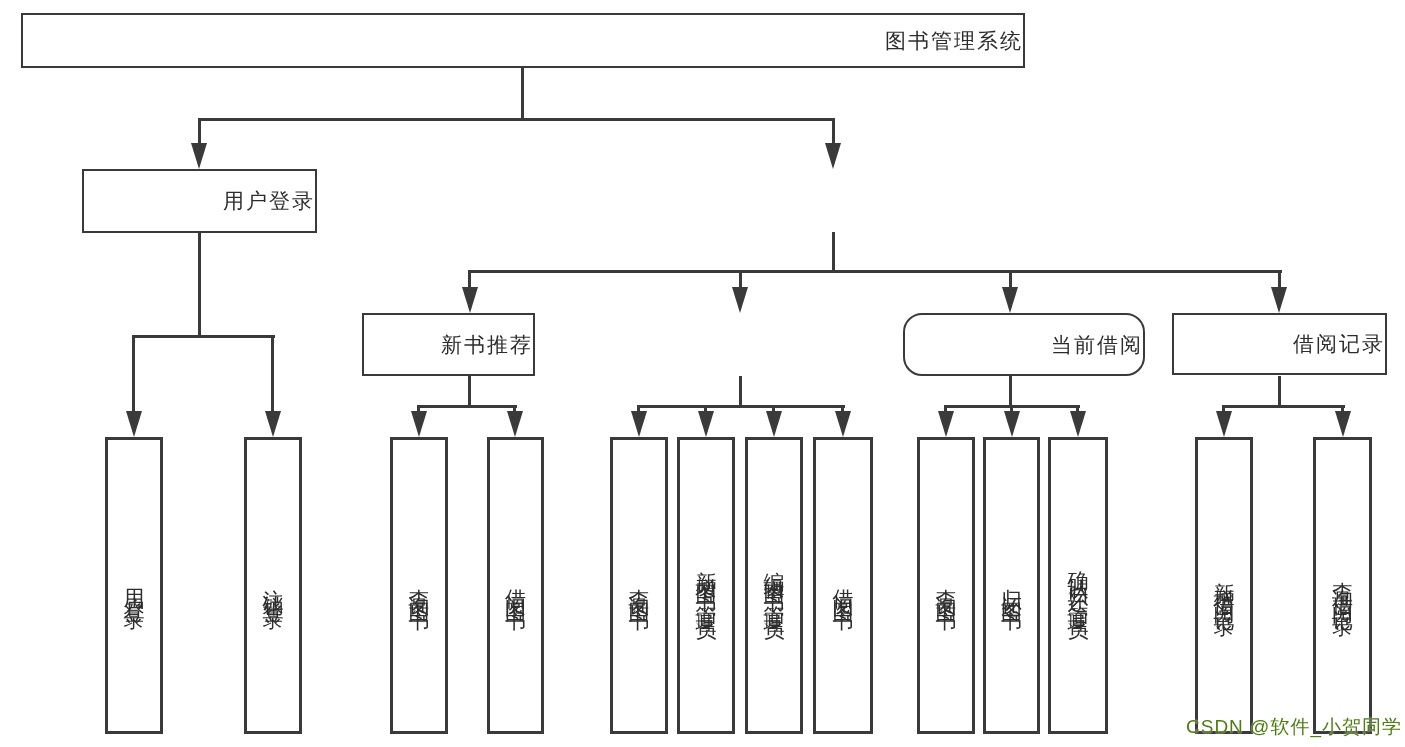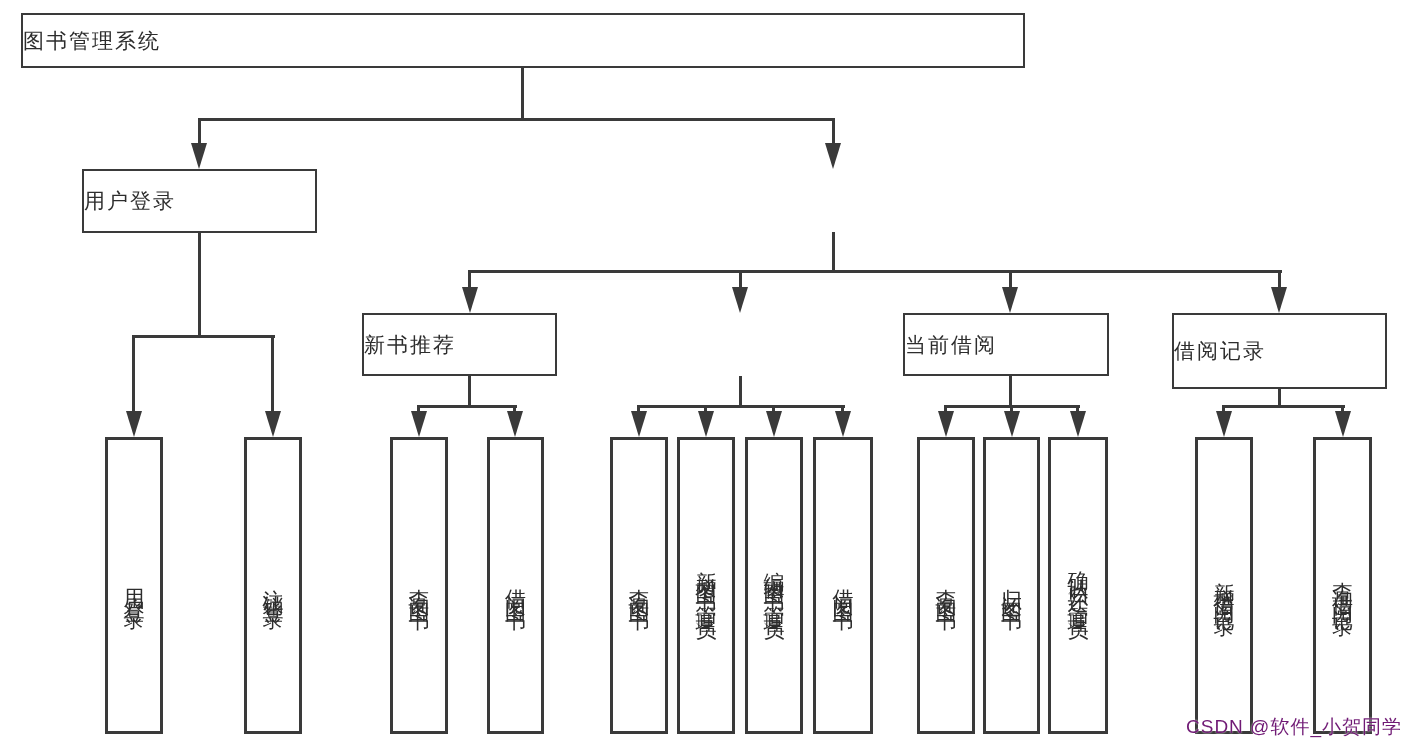--- a/index.html
+++ b/index.html
@@ -11,21 +11,21 @@
     font-family: "Liberation Sans", sans-serif;
     overflow: hidden;
   }
   .hbox {
     position: absolute;
     box-sizing: border-box;
     border: 2px solid #3a3a3a;
     background: #ffffff;
     display: flex;
     align-items: center;
-    justify-content: flex-start;
+    justify-content: flex-end;
     font-size: 21px;
     letter-spacing: 2px;
     color: #2d2d2d;
     z-index: 2;
   }
   .leaf {
     position: absolute;
     top: 437px;
     height: 297px;
     width: 58px;
@@ -58,21 +58,21 @@
     border-right: 8px solid transparent;
     border-top: 26px solid #3a3a3a;
     z-index: 1;
   }
   .watermark {
     position: absolute;
     left: 1186px;
     top: 714px;
     font-size: 19px;
     letter-spacing: 1px;
-    color: #701a75;
+    color: #4d7c0f;
     text-shadow: 0 0 2px #ffffff;
     z-index: 5;
     white-space: nowrap;
   }
 </style>
 </head>
 <body>
 
 <div id="canvas">
 
@@ -102,27 +102,27 @@
   <div class="line" style="left:468px; top:270px; width:814px; height:3px;"></div>
   <div class="line" style="left:468px; top:270px; width:3px; height:20px;"></div>
   <div class="ah" style="left:462px; top:287px;"></div>
   <div class="line" style="left:739px; top:270px; width:3px; height:20px;"></div>
   <div class="ah" style="left:732px; top:287px;"></div>
   <div class="line" style="left:1009px; top:270px; width:3px; height:20px;"></div>
   <div class="ah" style="left:1002px; top:287px;"></div>
   <div class="line" style="left:1278px; top:270px; width:3px; height:20px;"></div>
   <div class="ah" style="left:1271px; top:287px;"></div>
 
-  <div class="hbox" style="left:362px; top:313px; width:195px; height:63px;">
+  <div class="hbox" style="left:362px; top:313px; width:173px; height:63px;">
     <span>新书推荐</span>
   </div>
-  <div class="hbox" style="left:903px; top:313px; width:206px; height:63px;">
+  <div class="hbox" style="left:903px; top:313px; width:242px; height:63px;border-radius:19px;">
     <span>当前借阅</span>
   </div>
-  <div class="hbox" style="left:1172px; top:313px; width:215px; height:76px;">
+  <div class="hbox" style="left:1172px; top:313px; width:215px; height:62px;">
     <span>借阅记录</span>
   </div>
 
   <div class="line" style="left:468px; top:376px; width:3px; height:31px;"></div>
   <div class="line" style="left:417px; top:405px; width:100px; height:3px;"></div>
   <div class="line" style="left:417px; top:405px; width:3px; height:8px;"></div>
   <div class="ah" style="left:411px; top:411px;"></div>
   <div class="line" style="left:513px; top:405px; width:3px; height:8px;"></div>
   <div class="ah" style="left:507px; top:411px;"></div>
 

